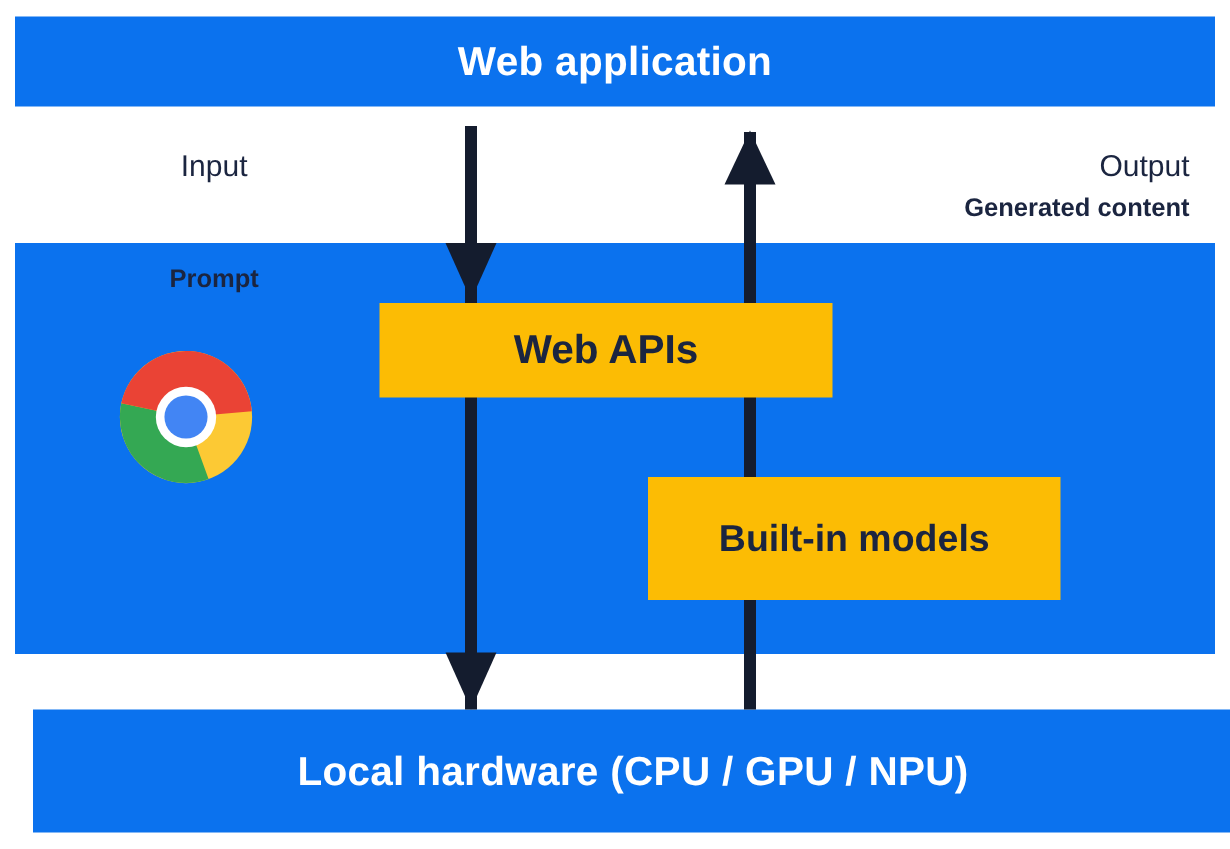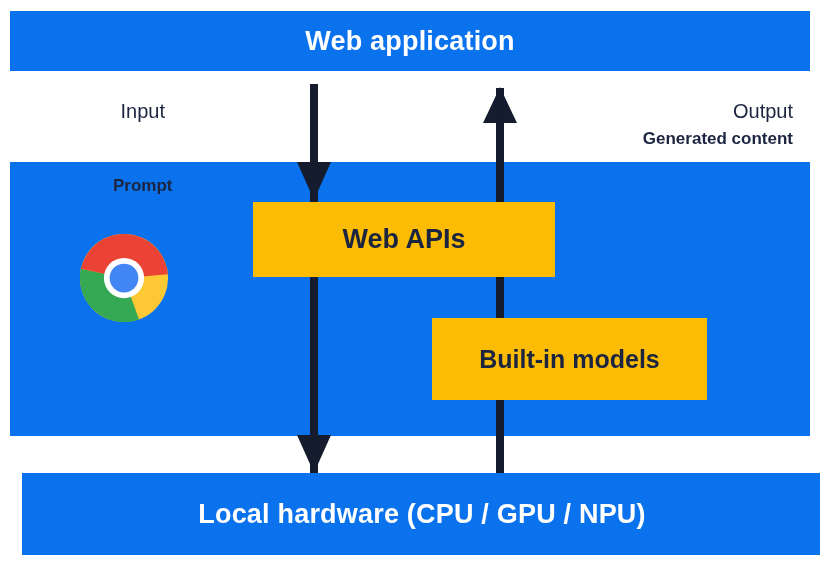--- a/index.html
+++ b/index.html
@@ -30,21 +30,21 @@
   .line-down{left:310px;top:84px;height:389px;}
   .line-up{left:496px;top:88px;height:385px;}
   .arrow-head{position:absolute;width:0;height:0;z-index:2;border-left:17px solid transparent;border-right:17px solid transparent;}
   .head-down{border-top:38px solid var(--arrow,#141c2e);}
   .head-down-1{left:297px;top:162px;}
   .head-down-2{left:297px;top:435px;}
   .head-up{left:483px;top:87px;border-bottom:36px solid var(--arrow,#141c2e);}
 
   
   .yellow-box{position:absolute;background:var(--yellow,#fcbc04);z-index:3;display:flex;flex-direction:column;align-items:center;justify-content:center;color:var(--ink,#1b2540);font-weight:bold;text-align:center;}
-  .web-apis-box{left:253px;top:202px;width:302px;height:75px;font-size:27px;}
+  .web-apis-box{left:253px;top:202px;width:302px;height:63px;font-size:27px;}
   .builtin-box{left:432px;top:318px;width:275px;height:82px;font-size:25px;line-height:33px;}
 
   
   .chrome-logo{position:absolute;left:78px;top:232px;width:92px;height:92px;z-index:3;}
   .browser-label{position:absolute;left:59px;top:345px;width:130px;text-align:center;color:#fff;font-size:26px;font-weight:bold;z-index:3;}
 </style>
 </head>
 <body>
 
 <div class="canvas">

